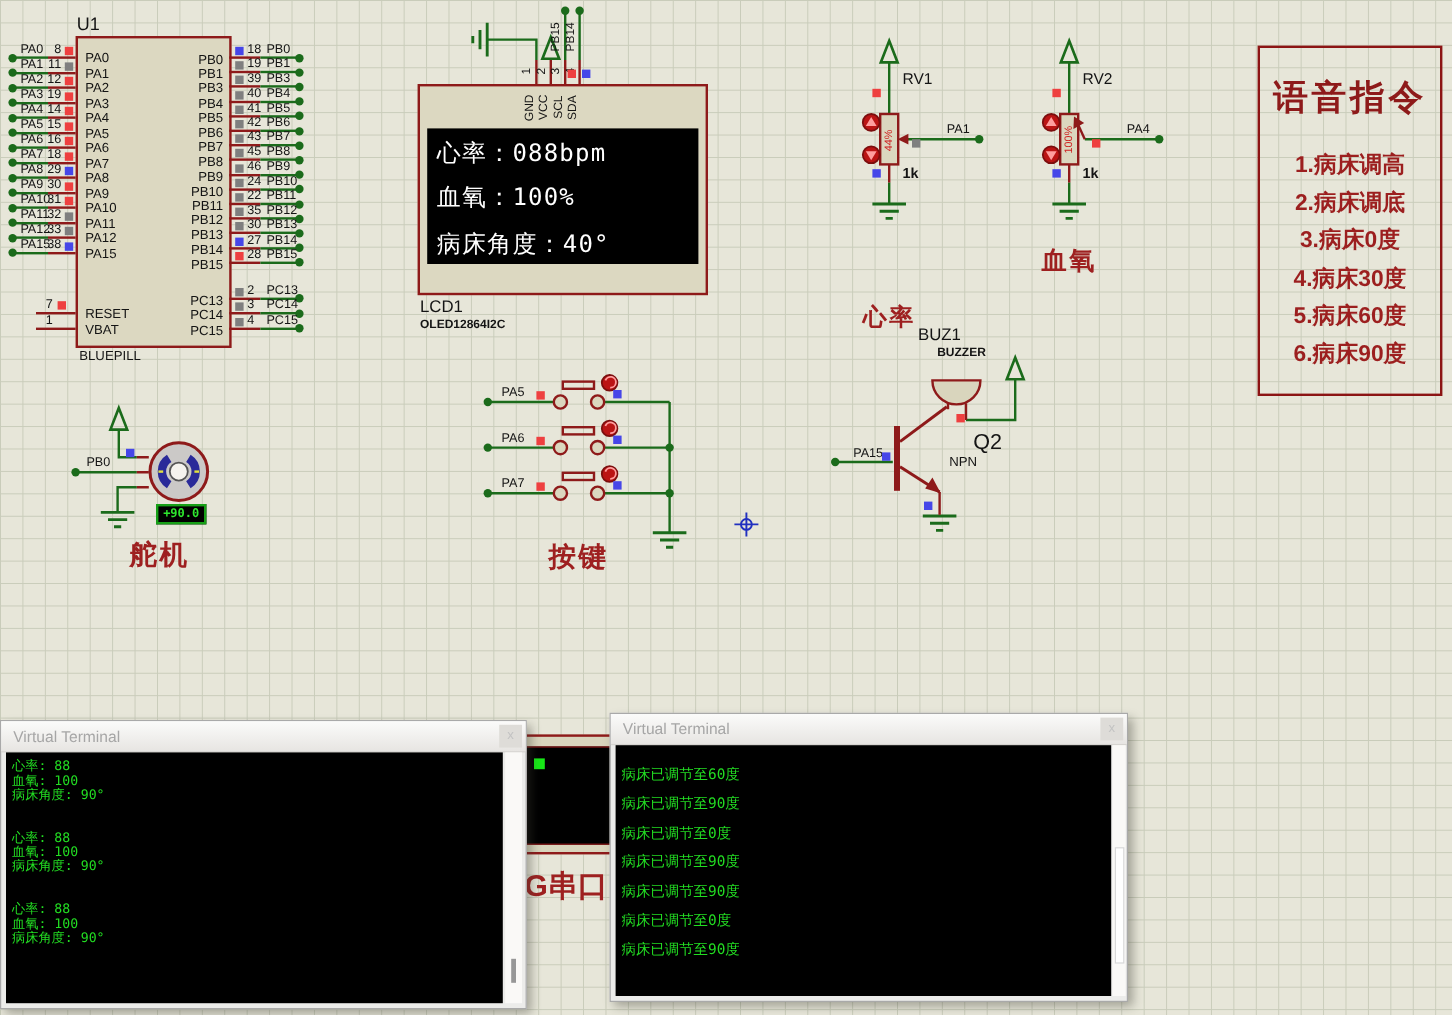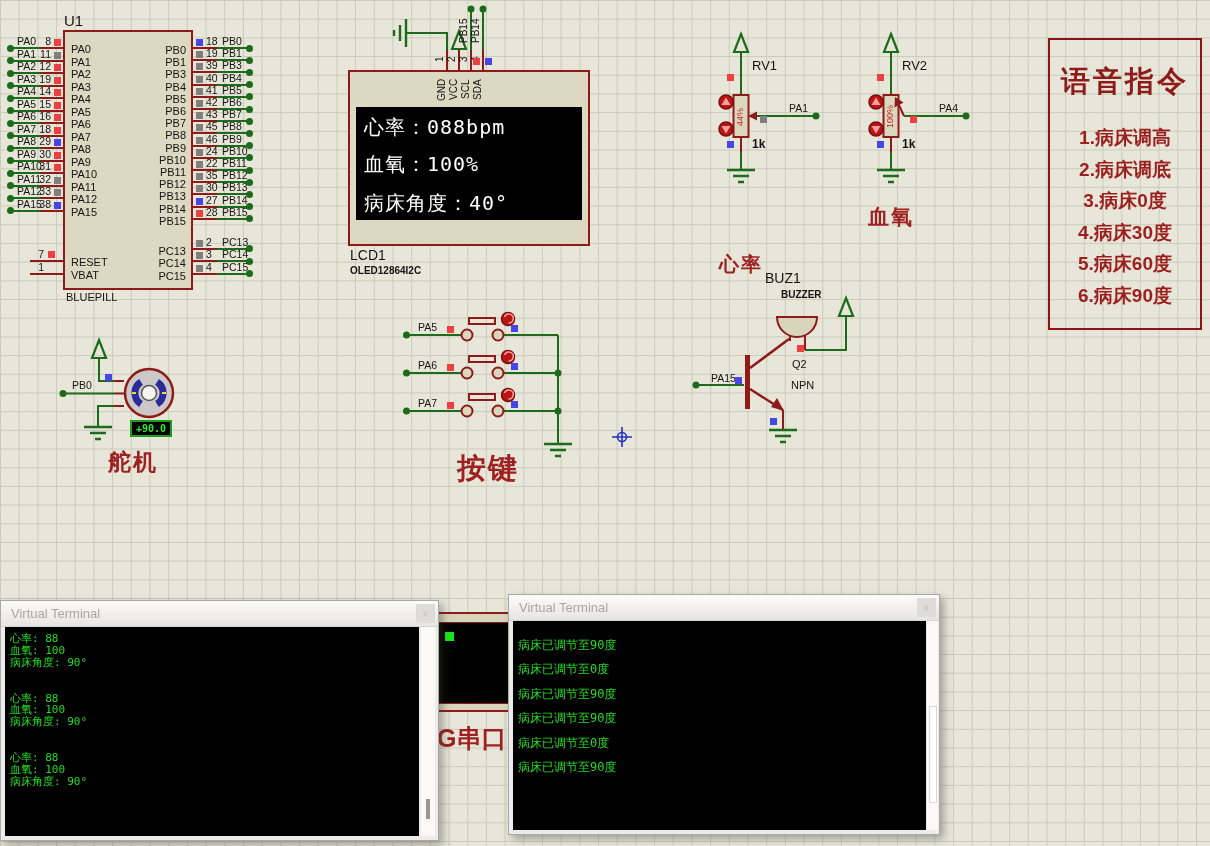--- a/index.html
+++ b/index.html
@@ -486,29 +486,29 @@
       <div class="lab" style="left: 418px; top: 321px;">PA5</div>
       <div class="sq st-red" style="left: 447px; top: 326px;"></div>
       <div class="sq st-blue" style="left: 511px; top: 325px;"></div>
       <div class="lab" style="left: 418px; top: 359px;">PA6</div>
       <div class="sq st-red" style="left: 447px; top: 364px;"></div>
       <div class="sq st-blue" style="left: 511px; top: 363px;"></div>
       <div class="lab" style="left: 418px; top: 397px;">PA7</div>
       <div class="sq st-red" style="left: 447px; top: 402px;"></div>
       <div class="sq st-blue" style="left: 511px; top: 401px;"></div>
     </div>
-  <div class="cap" style="left:457px;top:449px;font-size:29px;letter-spacing:2px">按键</div>
+  <div class="cap" style="left:457px;top:449px;font-size:23px;letter-spacing:2px">按键</div>
 
   <div class="blacklab" style="left:765px;top:270px;font-size:14px">BUZ1</div>
   <div class="blacklab" style="left:781px;top:289px;font-size:10px;font-weight:bold">BUZZER</div>
   <div class="sq st-red" style="left:797px;top:345px"></div>
   <div class="lab" style="left:711px;top:372px">PA15</div>
   <div class="sq st-blue" style="left:735px;top:377px"></div>
   <div class="sq st-blue" style="left:770px;top:418px"></div>
-  <div class="blacklab" style="left:792px;top:358px;font-size:11px">Q2</div>
+  <div class="blacklab" style="left:811px;top:358px;font-size:18px">Q2</div>
   <div class="blacklab" style="left:791px;top:379px;font-size:11px">NPN</div>
 
   <div class="gcomp">
     <div class="gscreen">
       <div class="gcursor"></div>
     </div>
   </div>
   <div class="cap" style="left:437px;top:722px;font-size:25px">G串口</div>
 
   <div class="vt" style="left:0;top:600px">
@@ -535,20 +535,21 @@
       <div style="position:absolute;left:5px;top:172px;width:4px;height:20px;background:#979797"></div>
     </div>
   </div>
 
   <div class="vt" style="left:508px;top:594px;width:430px">
     <div class="vt-title">
       <span>Virtual Terminal</span>
       <div class="vt-close">x</div>
     </div>
     <div class="vt-body" style="right:13px;padding:12px 0 0 5px" id="vt1c">
+        <div class="t1line">病床已调节至60度</div>
         <div class="t1line">病床已调节至90度</div>
         <div class="t1line">病床已调节至0度</div>
         <div class="t1line">病床已调节至90度</div>
         <div class="t1line">病床已调节至90度</div>
         <div class="t1line">病床已调节至0度</div>
         <div class="t1line">病床已调节至90度</div>
       </div>
     <div class="vt-track" style="width:11px;right:1px">
       <div style="position:absolute;left:2px;top:85px;width:6px;height:95px;background:#fff;border:1px solid #d8d8d8"></div>
     </div>

